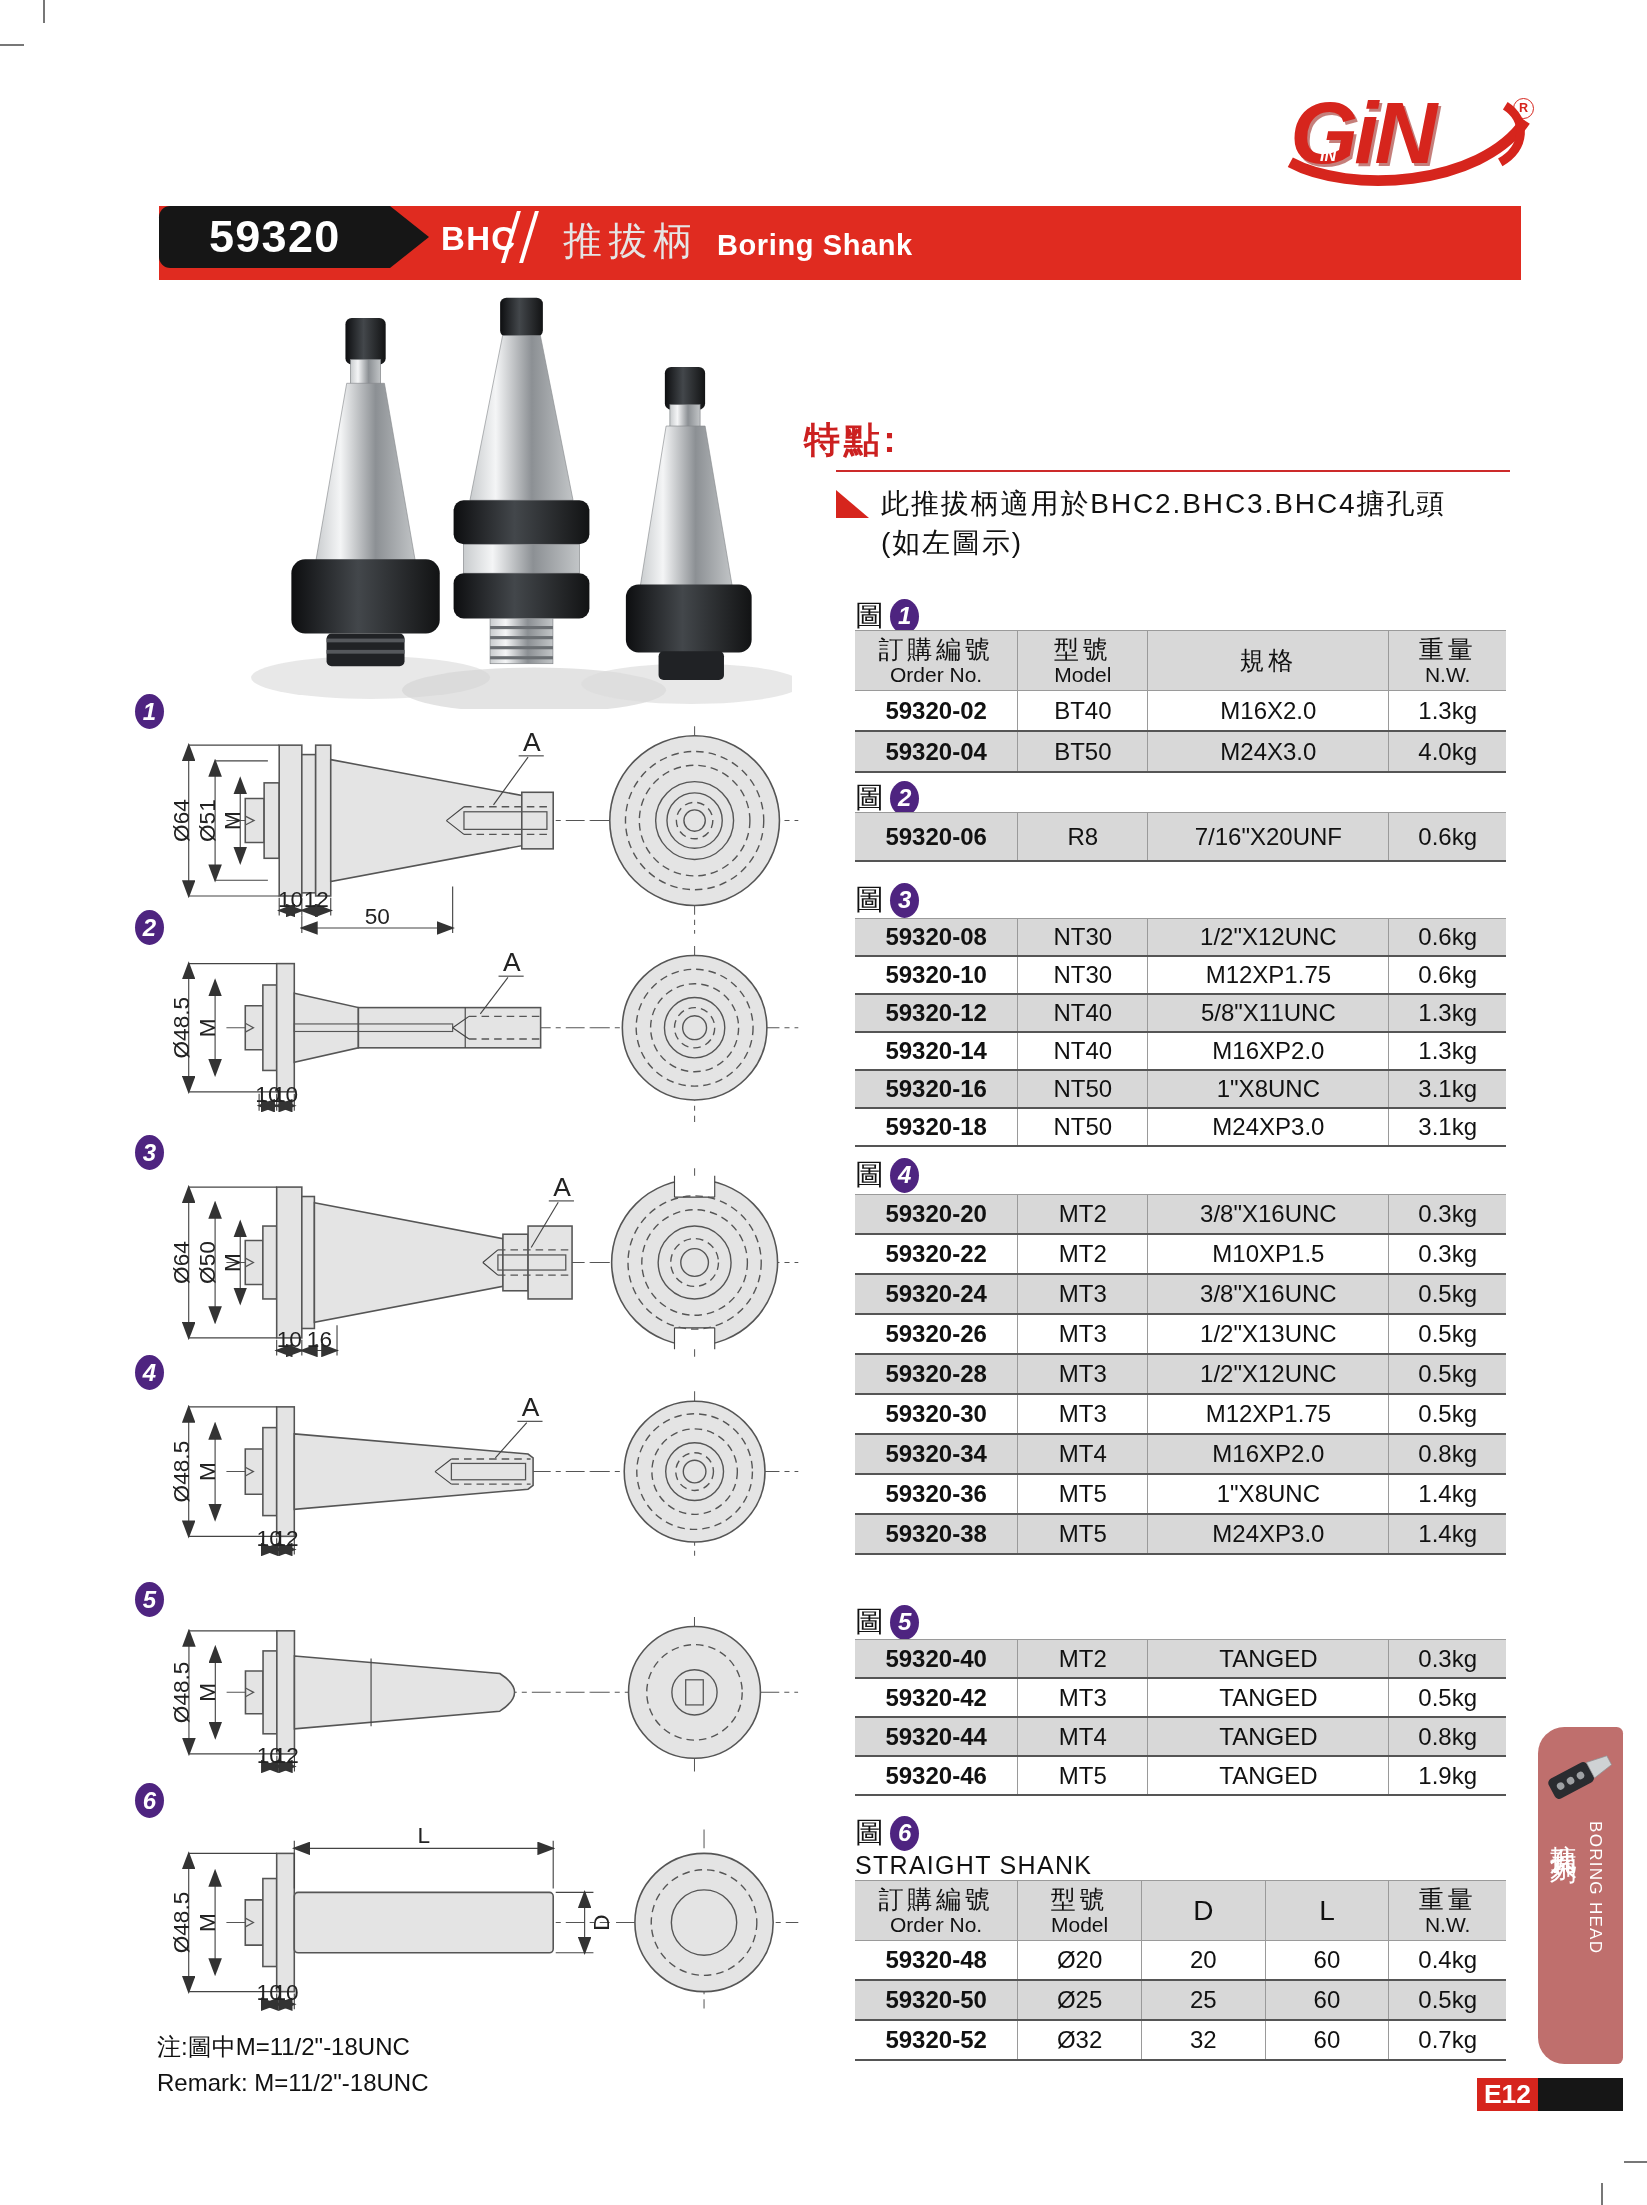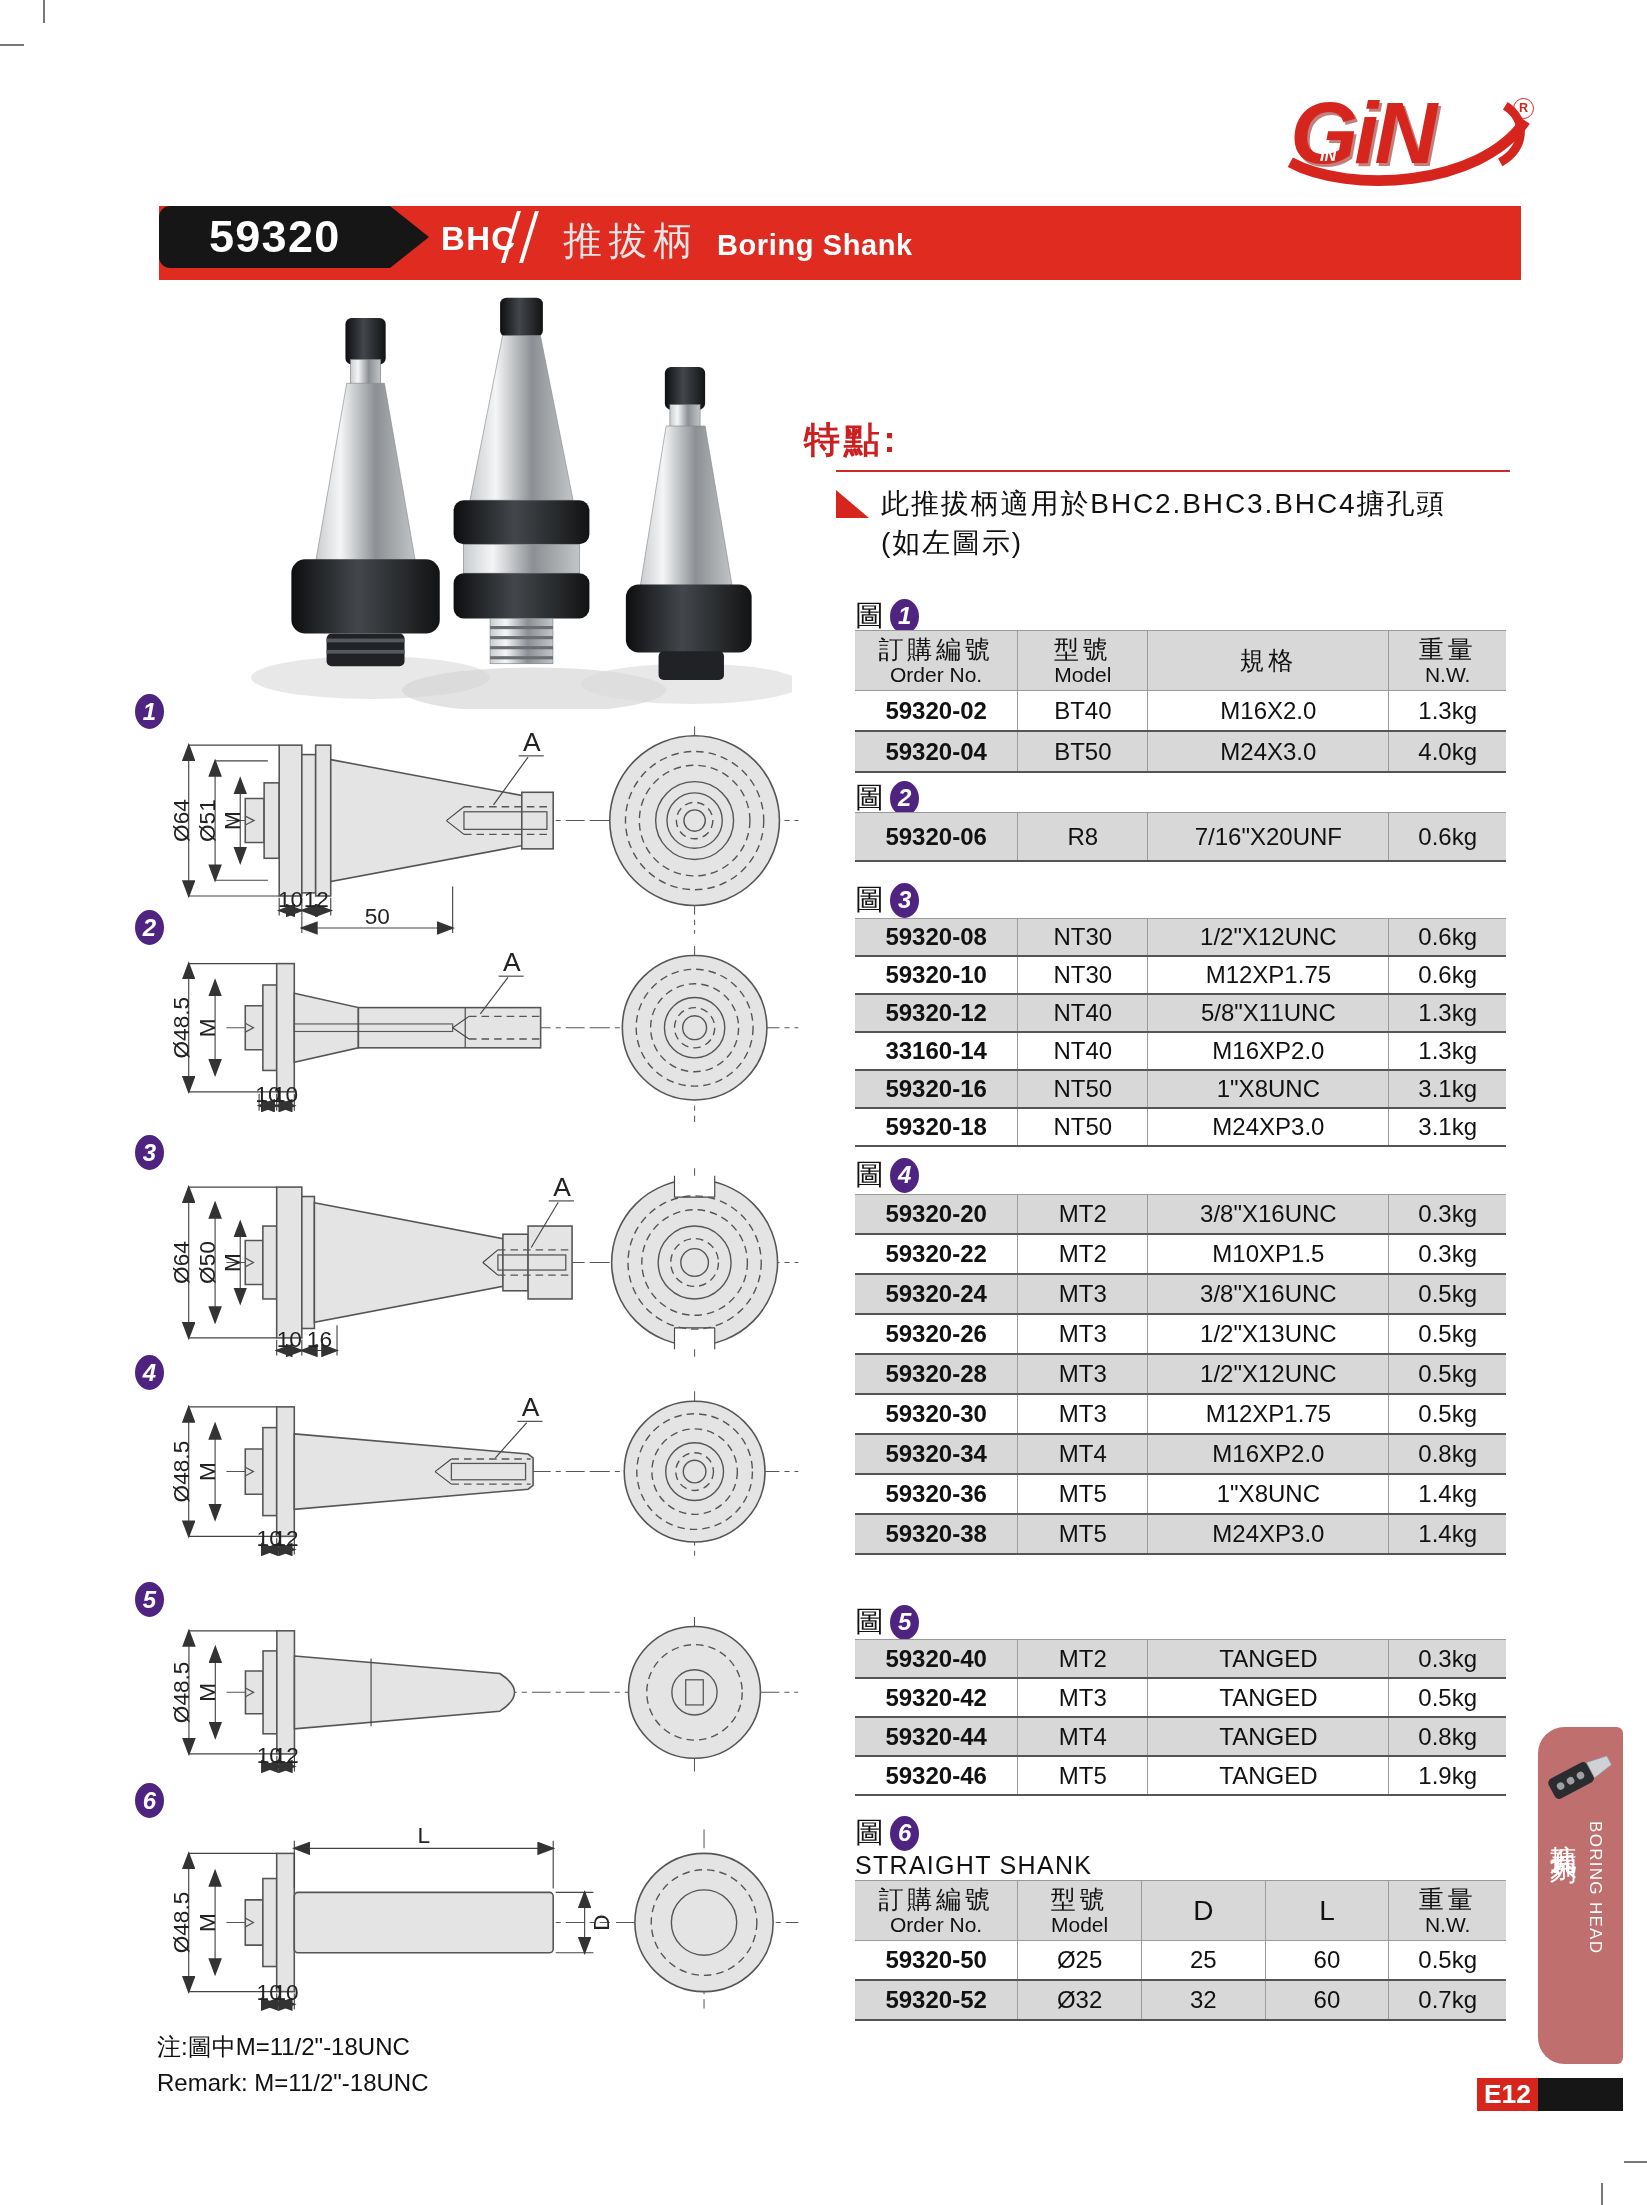--- a/index.html
+++ b/index.html
@@ -299,21 +299,21 @@
             <td class="c2">M12XP1.75</td>
             <td class="c3">0.6kg</td>
           </tr>
           <tr>
             <td class="c0">59320-12</td>
             <td class="c1">NT40</td>
             <td class="c2">5/8"X11UNC</td>
             <td class="c3">1.3kg</td>
           </tr>
           <tr>
-            <td class="c0">33160-14</td>
+            <td class="c0">59320-14</td>
             <td class="c1">NT40</td>
             <td class="c2">M16XP2.0</td>
             <td class="c3">1.3kg</td>
           </tr>
           <tr>
             <td class="c0">59320-16</td>
             <td class="c1">NT50</td>
             <td class="c2">1"X8UNC</td>
             <td class="c3">3.1kg</td>
           </tr>
@@ -456,20 +456,27 @@
           <th>
               <div class="thsingle">L</div>
             </th>
           <th>
               <div class="thzh">重量</div>
               <div class="then">N.W.</div>
             </th>
         </tr>
       </thead>
       <tbody>
+          <tr>
+            <td class="c0">59320-48</td>
+            <td class="c1">Ø20</td>
+            <td class="c2">20</td>
+            <td class="c3">60</td>
+            <td class="c4">0.4kg</td>
+          </tr>
           <tr>
             <td class="c0">59320-50</td>
             <td class="c1">Ø25</td>
             <td class="c2">25</td>
             <td class="c3">60</td>
             <td class="c4">0.5kg</td>
           </tr>
           <tr>
             <td class="c0">59320-52</td>
             <td class="c1">Ø32</td>

